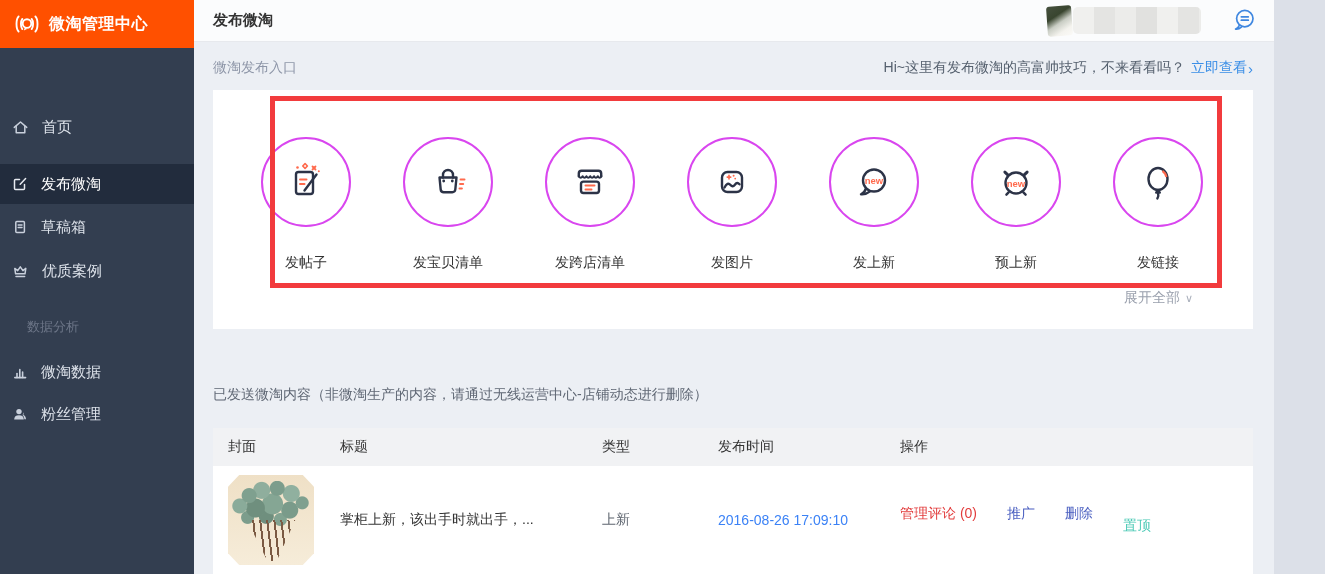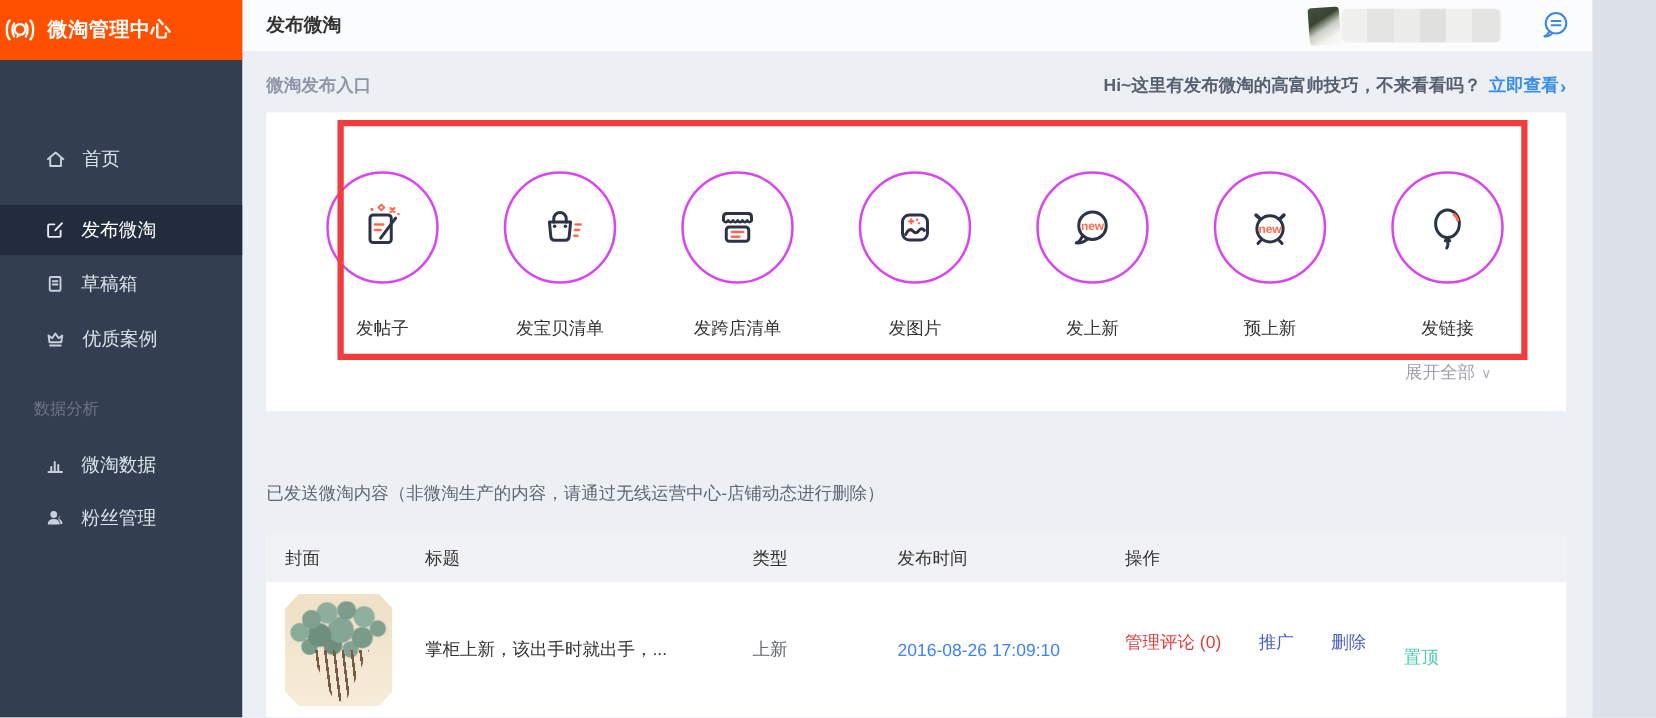--- a/index.html
+++ b/index.html
@@ -4,22 +4,22 @@
 <style>
   * { margin:0; padding:0; box-sizing:border-box; }
   html,body { width:1325px; height:574px; overflow:hidden; }
   body { font-family:"Liberation Sans","DejaVu Sans",sans-serif; background:#dce0e8; }
   .screen { position:relative; width:1325px; height:574px; display:flex; }
   .page { width:1274px; height:574px; display:flex; background:#eceff4; }
   .right-strip { width:51px; height:574px; background:#dce0e8; }
 
   
   .sidebar { width:194px; flex:0 0 194px; background:#333e50; height:574px; }
-  .logo { height:48px; background:#ff5000; color:#fff; display:flex; align-items:center; padding-left:2px; gap:8px; font-size:16px; font-weight:bold; letter-spacing:.5px; cursor:pointer; }
-  .nav-item { height:40px; display:flex; align-items:center; padding-left:36px; gap:13px; color:#dde2ea; font-size:15px; cursor:pointer; }
+  .logo { height:48px; background:#ff5000; color:#fff; display:flex; align-items:center; padding-left:13px; gap:8px; font-size:16px; font-weight:bold; letter-spacing:.5px; cursor:pointer; }
+  .nav-item { height:40px; display:flex; align-items:center; padding-left:12px; gap:13px; color:#dde2ea; font-size:15px; cursor:pointer; }
   .nav-item.active { background:#222c3d; color:#ffffff; }
   .nav-section { padding-left:27px; font-size:13px; color:#6d7688; line-height:16px; }
   .ni-home { margin-top:59px; }
   .ns-content { margin-top:28px; }
   .ni-publish { margin-top:17px; }
   .ni-draft { margin-top:3px; }
   .ni-case { margin-top:4px; }
   .ns-data { margin-top:28px; }
   .ni-stats { margin-top:17px; }
   .ni-fans { margin-top:2px; }
@@ -30,21 +30,21 @@
   .topbar { height:48px; background:#fbfcfd; border-bottom:1px solid #e7e9ed; display:flex; align-items:center; justify-content:space-between; padding:0 17px 0 19px; }
   .topbar h1 { font-size:15px; color:#333; font-weight:bold; }
   .topbar-right { display:flex; align-items:center; }
   .user-chip { display:flex; align-items:center; cursor:pointer; margin-right:31px; }
   .avatar-thumb { width:25px; height:30px; border-radius:3px; transform:rotate(-4deg); background:linear-gradient(150deg,#45503e 0%,#39452f 34%,#c9cdc4 55%,#f4f3ee 78%,#fbfaf7 100%); }
   .blurred-name { width:128px; height:27px; margin-left:1px; border-radius:5px; background:repeating-linear-gradient(90deg,#f0f0ee 0 21px,#e4e4e2 21px 42px,#ececea 42px 63px,#e1e1df 63px 84px); }
   .chat-btn { cursor:pointer; display:flex; }
 
   .content { flex:1; background:#eceff4; padding:16px 21px 0 19px; position:relative; }
   .sec-label { font-size:14px; color:#8e96a8; }
-  .entry-head { display:flex; justify-content:space-between; align-items:flex-end; height:20px; margin-bottom:12px;font-weight:bold; }
+  .entry-head { display:flex; justify-content:space-between; align-items:center; height:20px; margin-bottom:12px; }
   .hint { font-size:14px; color:#55606e; display:flex; align-items:center; }
   .hint a { color:#3a8ee6; text-decoration:none; margin-left:6px; cursor:pointer; }
   .hint .chev { color:#3a8ee6; font-size:15px; margin-left:1px; }
 
   .panel { background:#fff; position:relative; }
   .entry-panel { height:239px; }
   .red-box { position:absolute; left:57px; top:6px; width:952px; height:192px; border:5px solid #f23b3d; z-index:3; pointer-events:none; }
   .entries { display:flex; padding-left:22px; padding-top:47px; position:relative; z-index:1; }
   .entry { width:142px; display:flex; flex-direction:column; align-items:center; cursor:pointer; }
   .circle { width:90px; height:90px; border-radius:50%; border:2px solid #d946ef; background:#fff; display:flex; align-items:center; justify-content:center; }

